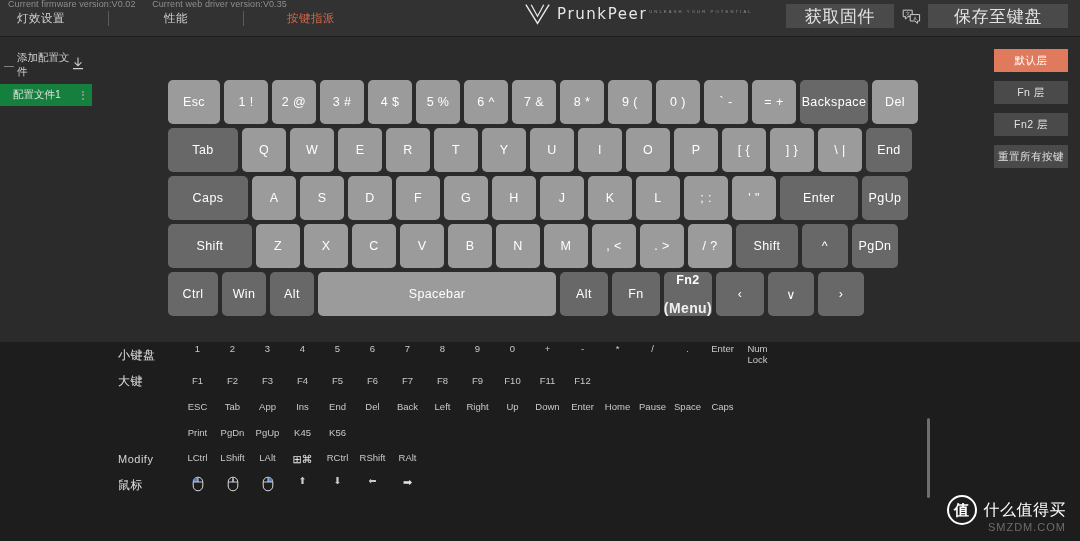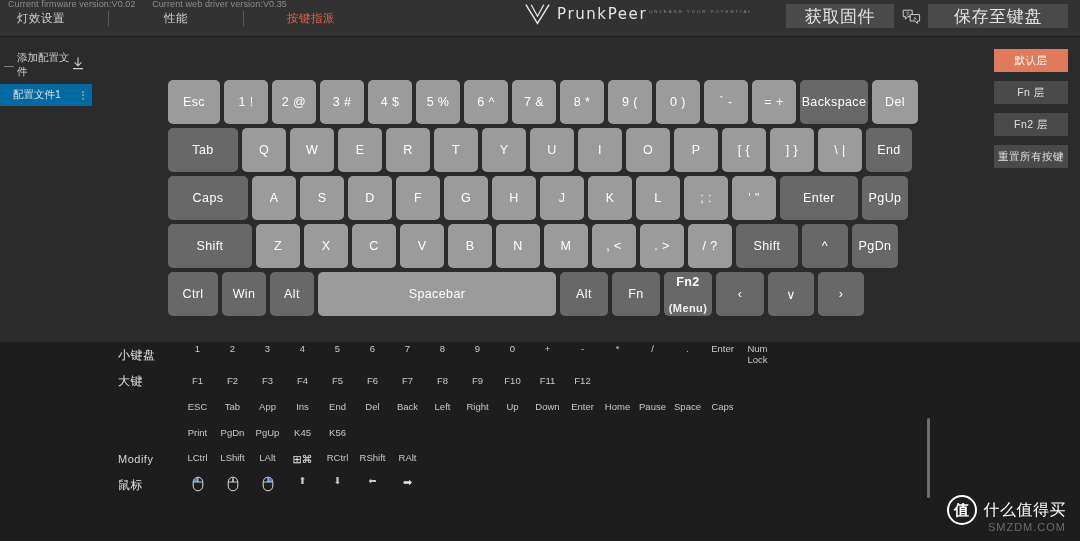--- a/index.html
+++ b/index.html
@@ -77,42 +77,42 @@
   .add-profile {
     display: flex; align-items: center; height: 24px;
     padding-left: 4px; margin-top: 15px; cursor: pointer;
   }
   .minus-ic { color: #9a9a9a; font-size: 10px; margin-right: 3px; }
   .add-profile-label { font-size: 10.5px; color: #cfcfcf; flex: 1; }
   .dl-ic { margin-right: 8px; }
 
   .profile-item {
     display: flex; align-items: center; height: 22px;
-    background: #0369a1; margin-top: 7px; padding-left: 13px;
+    background: #15803d; margin-top: 7px; padding-left: 13px;
     cursor: pointer;
   }
   .profile-label { font-size: 10.5px; color: #e0e0e0; flex: 1; }
   .kebab { margin-right: 8px; display: flex; flex-direction: column; gap: 1.5px; }
   .kebab i { width: 2px; height: 2px; background: #9f9f9f; border-radius: 50%; display: block; }
 
   
   .kb {
     position: absolute; left: 168px; top: 80px;
   }
   .kbrow { display: flex; gap: 4px; margin-bottom: 4px; }
   .key {
     height: 44px; border-radius: 5px;
     display: flex; flex-direction: column;
     align-items: center; justify-content: center;
     font-size: 12.5px; color: #ffffff; cursor: pointer;
     background: #9b9b9b; user-select: none;
     letter-spacing: 0.4px;
   }
   .key.dark { background: #686868; }
-  .key .sub { font-size: 11px; margin-top: 13px; color: #f0f0f0; }
+  .key .sub { font-size: 14px; margin-top: 13px; color: #f0f0f0; }
 
   
   .layers {
     position: absolute; right: 12px; top: 49px;
     display: flex; flex-direction: column; gap: 9px;
   }
   .lbtn {
     width: 74px; height: 23px; background: #4a4a4a; color: #e2e2e2;
     font-size: 10.5px; border: none; cursor: pointer;
     display: flex; align-items: center; justify-content: center;

